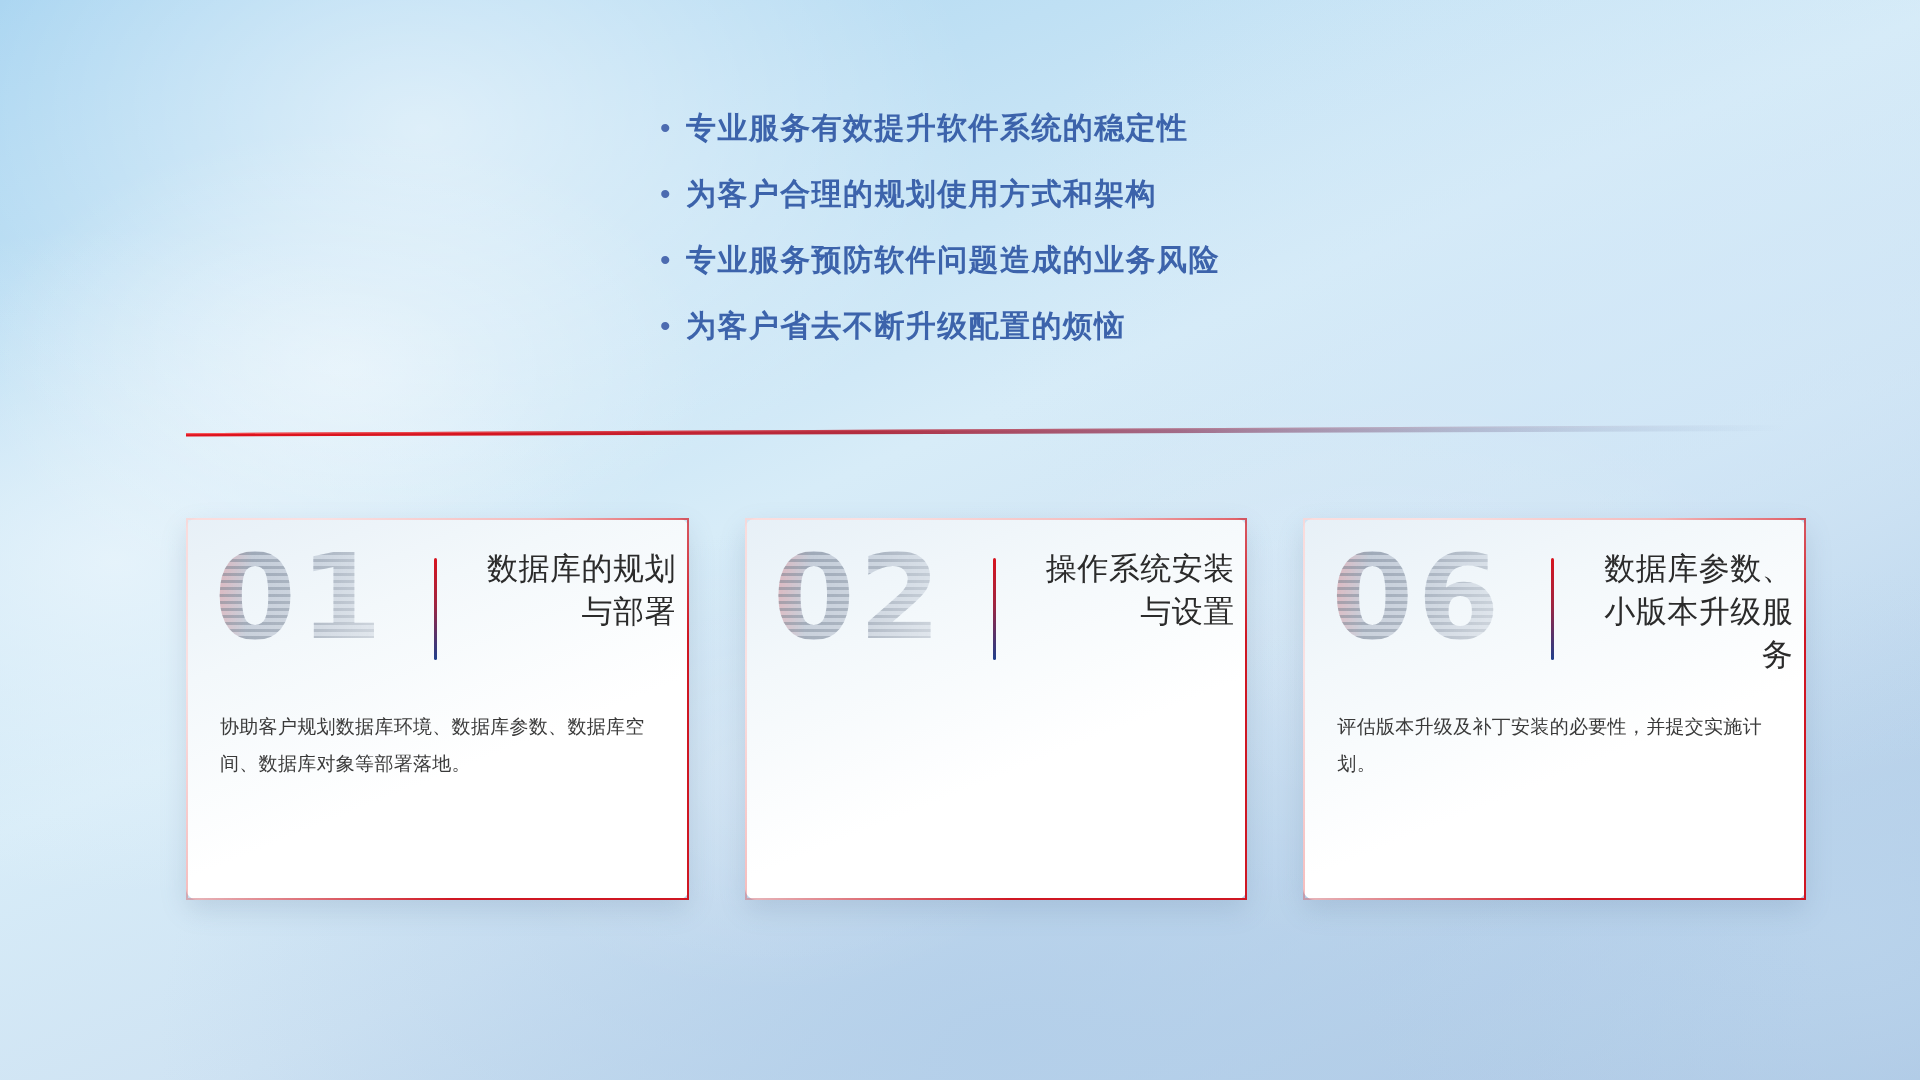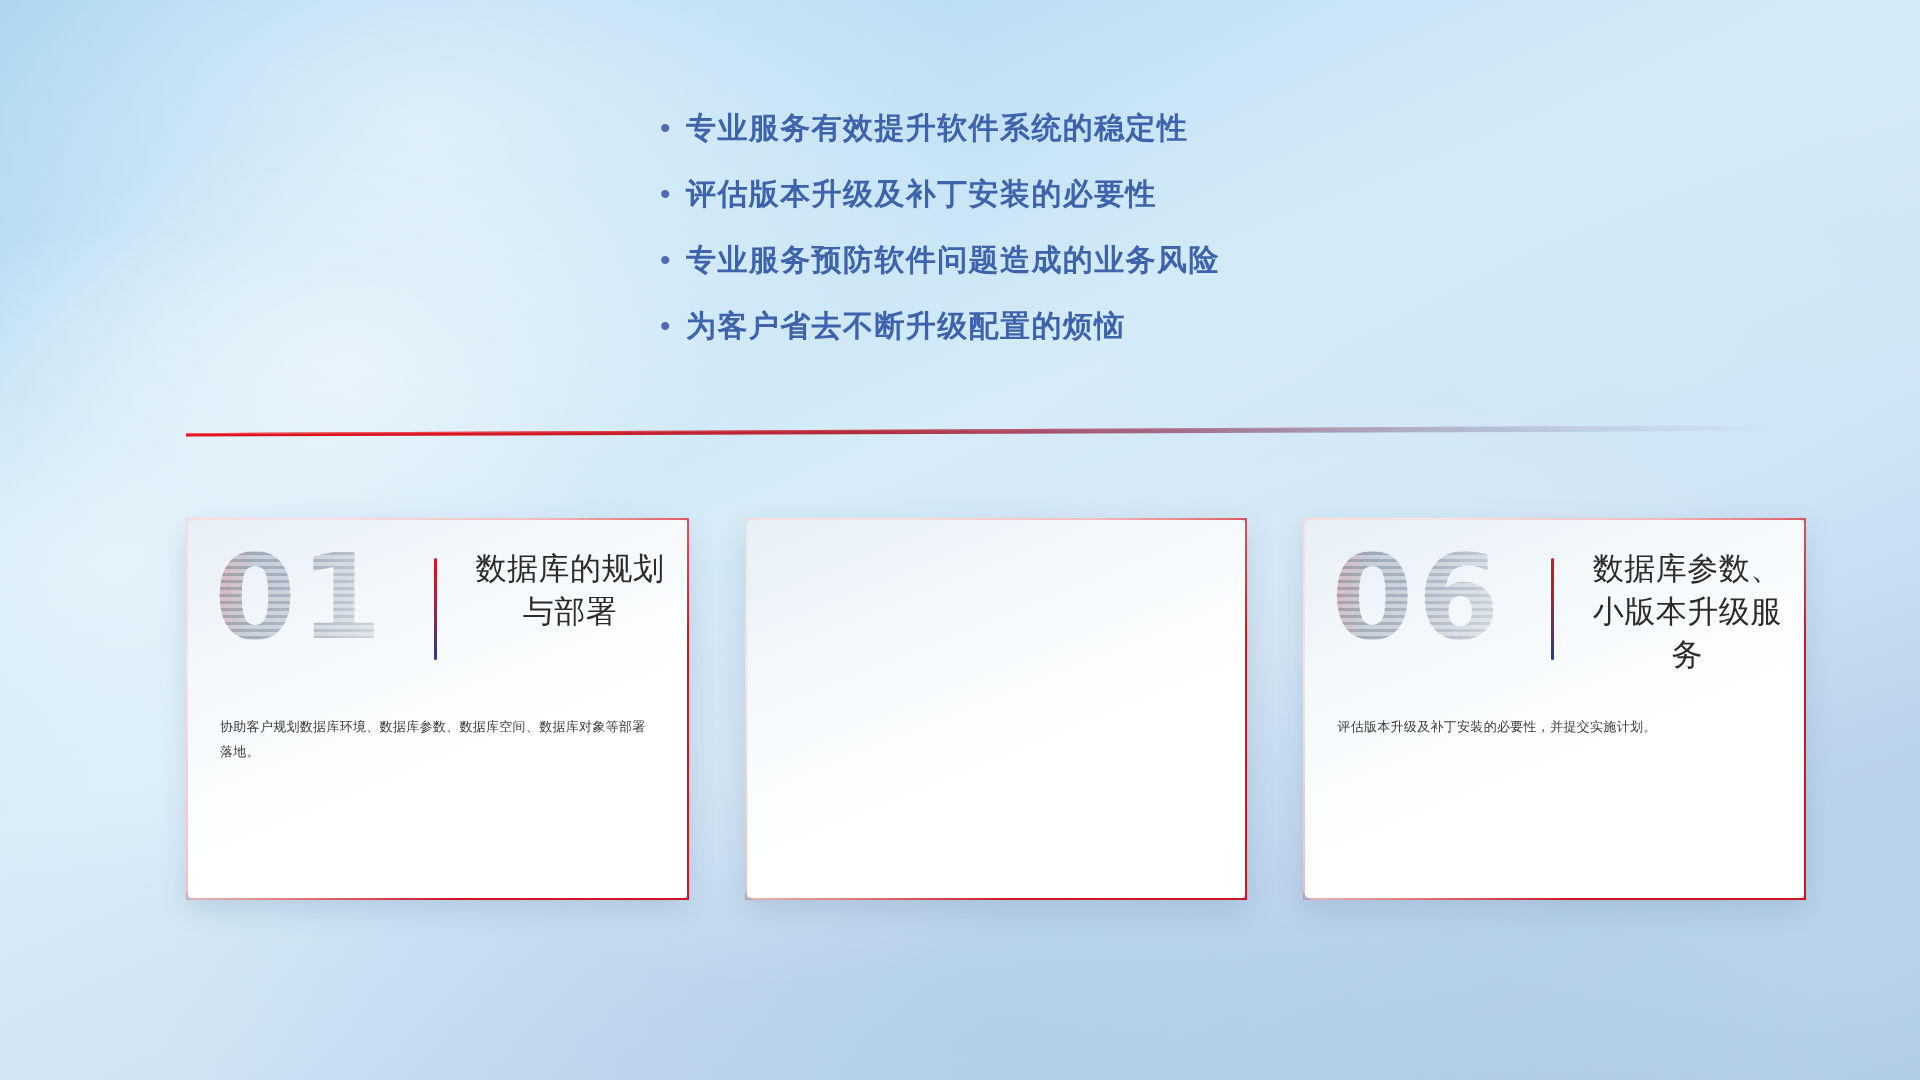--- a/index.html
+++ b/index.html
@@ -158,48 +158,47 @@
   .card-title {
     position: absolute;
     left: 276px;
     top: 28px;
     width: 212px;
     font-size: 31px;
     line-height: 1.38;
     color: #2b2b2b;
     font-weight: 400;
     letter-spacing: 0.5px;
-    text-align: center;
+    text-align: right;
   }
   .card-body {
     position: absolute;
     left: 32px;
     right: 28px;
     top: 188px;
-    font-size: 13px;
+    font-size: 19px;
     line-height: 1.95;
     color: #3a3a3a;
     letter-spacing: 0.3px;
     text-align: left;
-    margin-top: 6px;
   }
 </style>
 </head>
 <body>
 
 <div id="slide">
 
   <div id="bullets">
     <div class="bullet-row">
       <span class="bullet-dot">•</span>
       <span class="bullet-text">专业服务有效提升软件系统的稳定性</span>
     </div>
     <div class="bullet-row">
       <span class="bullet-dot">•</span>
-      <span class="bullet-text">评估版本升级及补丁安装的必要性</span>
+      <span class="bullet-text">为客户合理的规划使用方式和架构</span>
     </div>
     <div class="bullet-row">
       <span class="bullet-dot">•</span>
       <span class="bullet-text">专业服务预防软件问题造成的业务风险</span>
     </div>
     <div class="bullet-row">
       <span class="bullet-dot">•</span>
       <span class="bullet-text">为客户省去不断升级配置的烦恼</span>
     </div>
   </div>
@@ -232,20 +231,25 @@
           <div class="card-num">01</div>
           <div class="card-rule"></div>
           <div class="card-title">数据库的规划与部署</div>
         </div>
         <div class="card-body">协助客户规划数据库环境、数据库参数、数据库空间、数据库对象等部署落地。</div>
       </div>
     </div>
 
     <div class="card">
       <div class="card-inner">
+        <div class="card-head">
+          <div class="card-num">02</div>
+          <div class="card-rule"></div>
+          <div class="card-title">操作系统安装与设置</div>
+        </div>
       </div>
     </div>
 
     <div class="card">
       <div class="card-inner">
         <div class="card-head">
           <div class="card-num">06</div>
           <div class="card-rule"></div>
           <div class="card-title">数据库参数、小版本升级服务</div>
         </div>

